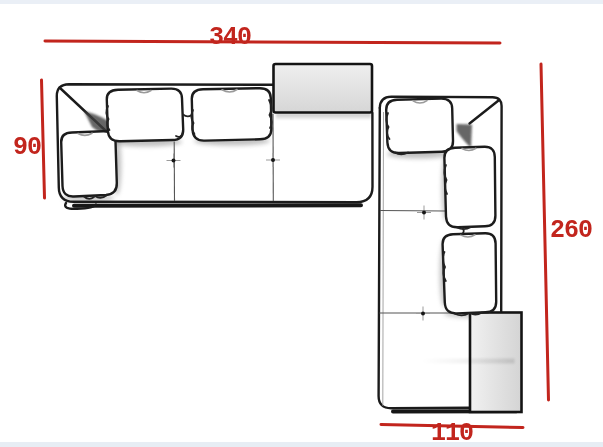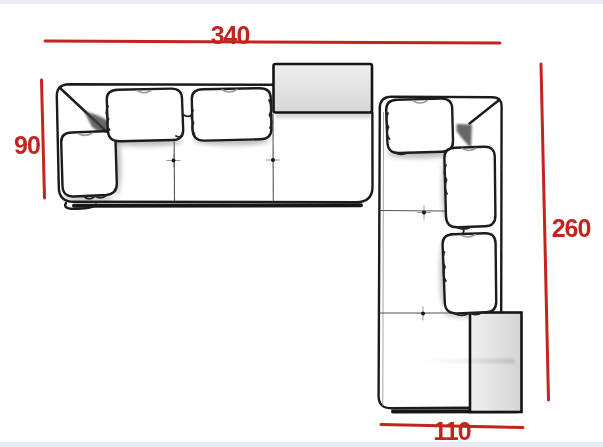--- a/index.html
+++ b/index.html
@@ -1,20 +1,20 @@
 <!DOCTYPE html>
 <html style="--accent: #c2251d; --outline: #1b1b1b;"><head>
 <meta charset="utf-8">
 <style>
   :root { --accent:#c2251d; --outline:#1b1b1b; }
   html,body { margin:0; padding:0; background:#fff; }
   .stage {
     position:relative; width:603px; height:447px; overflow:hidden;
     background:#ffffff;
-    font-family:Liberation Sans, sans-serif;
+    font-family:Liberation Mono, monospace;
   }
   .edge-strip { position:absolute; left:0; width:603px; }
   .edge-strip.top { top:0; height:4px; background:#eaeff6; }
   .edge-strip.bottom { bottom:0; height:5px; background:#e7edf4; }
   svg { position:absolute; left:0; top:0; }
   .body-line { fill:none; stroke:var(--outline); stroke-width:2.4; stroke-linecap:round; stroke-linejoin:round; }
   .thin-line { fill:none; stroke:#555; stroke-width:1.1; }
   .inner-line { fill:none; stroke:#8f8f8f; stroke-width:1; opacity:.8; }
   .thick-front { fill:none; stroke:#171717; stroke-width:4; stroke-linecap:round; }
   .cushion { fill:#ffffff; stroke:#1c1c1c; stroke-width:2.4; stroke-linejoin:round; }

